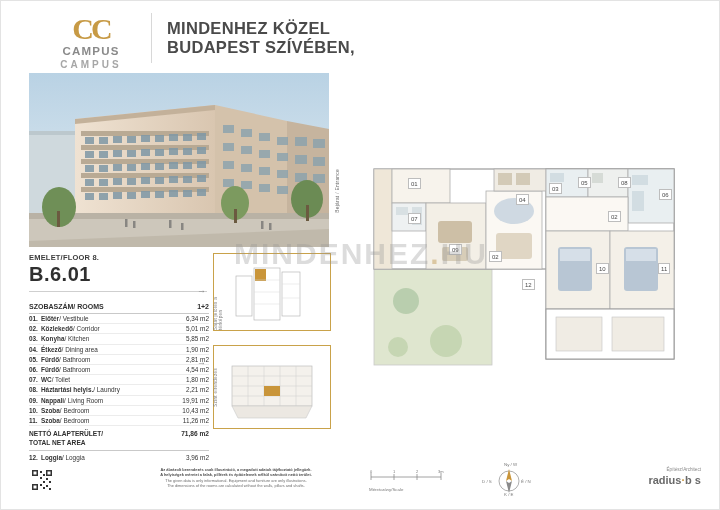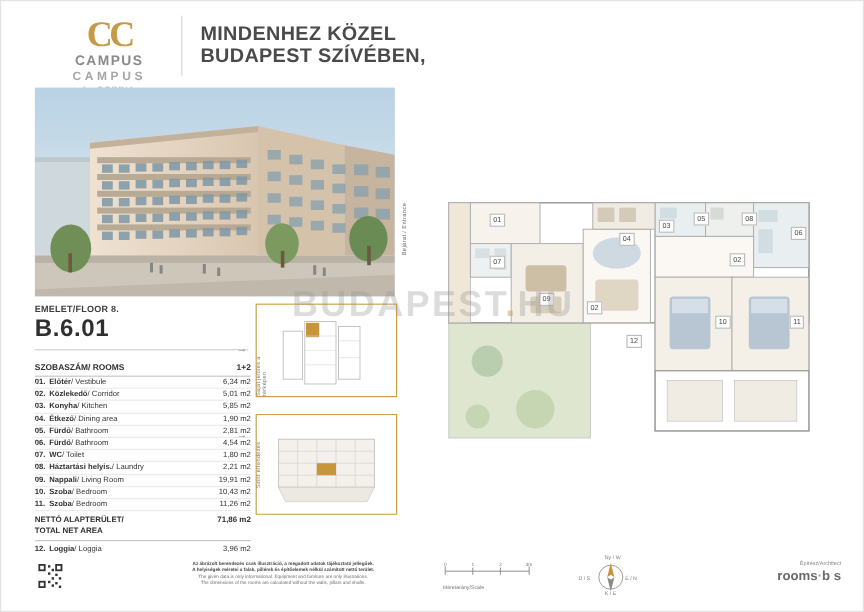--- a/index.html
+++ b/index.html
@@ -468,21 +468,21 @@
         <div style="position: absolute; left: 272px; top: 26px; font-size: 6px; color: rgb(74, 74, 74); background: rgb(255, 255, 255); border: 0.5px solid rgb(189, 189, 189); padding: 0.5px 2px; line-height: 8px;">08</div>
         <div style="position: absolute; left: 313px; top: 38px; font-size: 6px; color: rgb(74, 74, 74); background: rgb(255, 255, 255); border: 0.5px solid rgb(189, 189, 189); padding: 0.5px 2px; line-height: 8px;">06</div>
         <div style="position: absolute; left: 262px; top: 60px; font-size: 6px; color: rgb(74, 74, 74); background: rgb(255, 255, 255); border: 0.5px solid rgb(189, 189, 189); padding: 0.5px 2px; line-height: 8px;">02</div>
         <div style="position: absolute; left: 250px; top: 112px; font-size: 6px; color: rgb(74, 74, 74); background: rgb(255, 255, 255); border: 0.5px solid rgb(189, 189, 189); padding: 0.5px 2px; line-height: 8px;">10</div>
         <div style="position: absolute; left: 312px; top: 112px; font-size: 6px; color: rgb(74, 74, 74); background: rgb(255, 255, 255); border: 0.5px solid rgb(189, 189, 189); padding: 0.5px 2px; line-height: 8px;">11</div>
         <div style="position: absolute; left: 176px; top: 128px; font-size: 6px; color: rgb(74, 74, 74); background: rgb(255, 255, 255); border: 0.5px solid rgb(189, 189, 189); padding: 0.5px 2px; line-height: 8px;">12</div>
       </div>
   </div>
 
   <div class="watermark">
-    <span>BUDAPEST</span><span class="sep">.</span><span>HU</span>
+    <span>MINDENHEZ</span><span class="sep">.</span><span>HU</span>
   </div>
 
   <div class="qr">
     <svg width="22" height="22" viewBox="0 0 22 22">
       <rect width="22" height="22" fill="#ffffff"></rect>
       <g fill="#333">
         <rect x="1" y="1" width="6" height="6"></rect>
           <rect x="2.5" y="2.5" width="3" height="3" fill="#fff"></rect>
         <rect x="15" y="1" width="6" height="6"></rect>
           <rect x="16.5" y="2.5" width="3" height="3" fill="#fff"></rect>
@@ -532,17 +532,17 @@
       <text x="23" y="5" font-size="4.4" fill="#7a7a7a" font-family="Liberation Sans">Ny / W</text>
       <text x="40" y="22" font-size="4.4" fill="#7a7a7a" font-family="Liberation Sans">É / N</text>
       <text x="1" y="22" font-size="4.4" fill="#7a7a7a" font-family="Liberation Sans">D / S</text>
       <text x="23" y="35" font-size="4.4" fill="#7a7a7a" font-family="Liberation Sans">K / E</text>
     </svg>
   </div>
 
   <div class="architect">
     <div class="arch-label">Építész/Architect</div>
     <div class="arch-name">
-      <span>rooms</span><span class="dot">·</span><span>b s</span>
+      <span>radius</span><span class="dot">·</span><span>b s</span>
     </div>
   </div>
 
 </div>
 
 </body></html>

